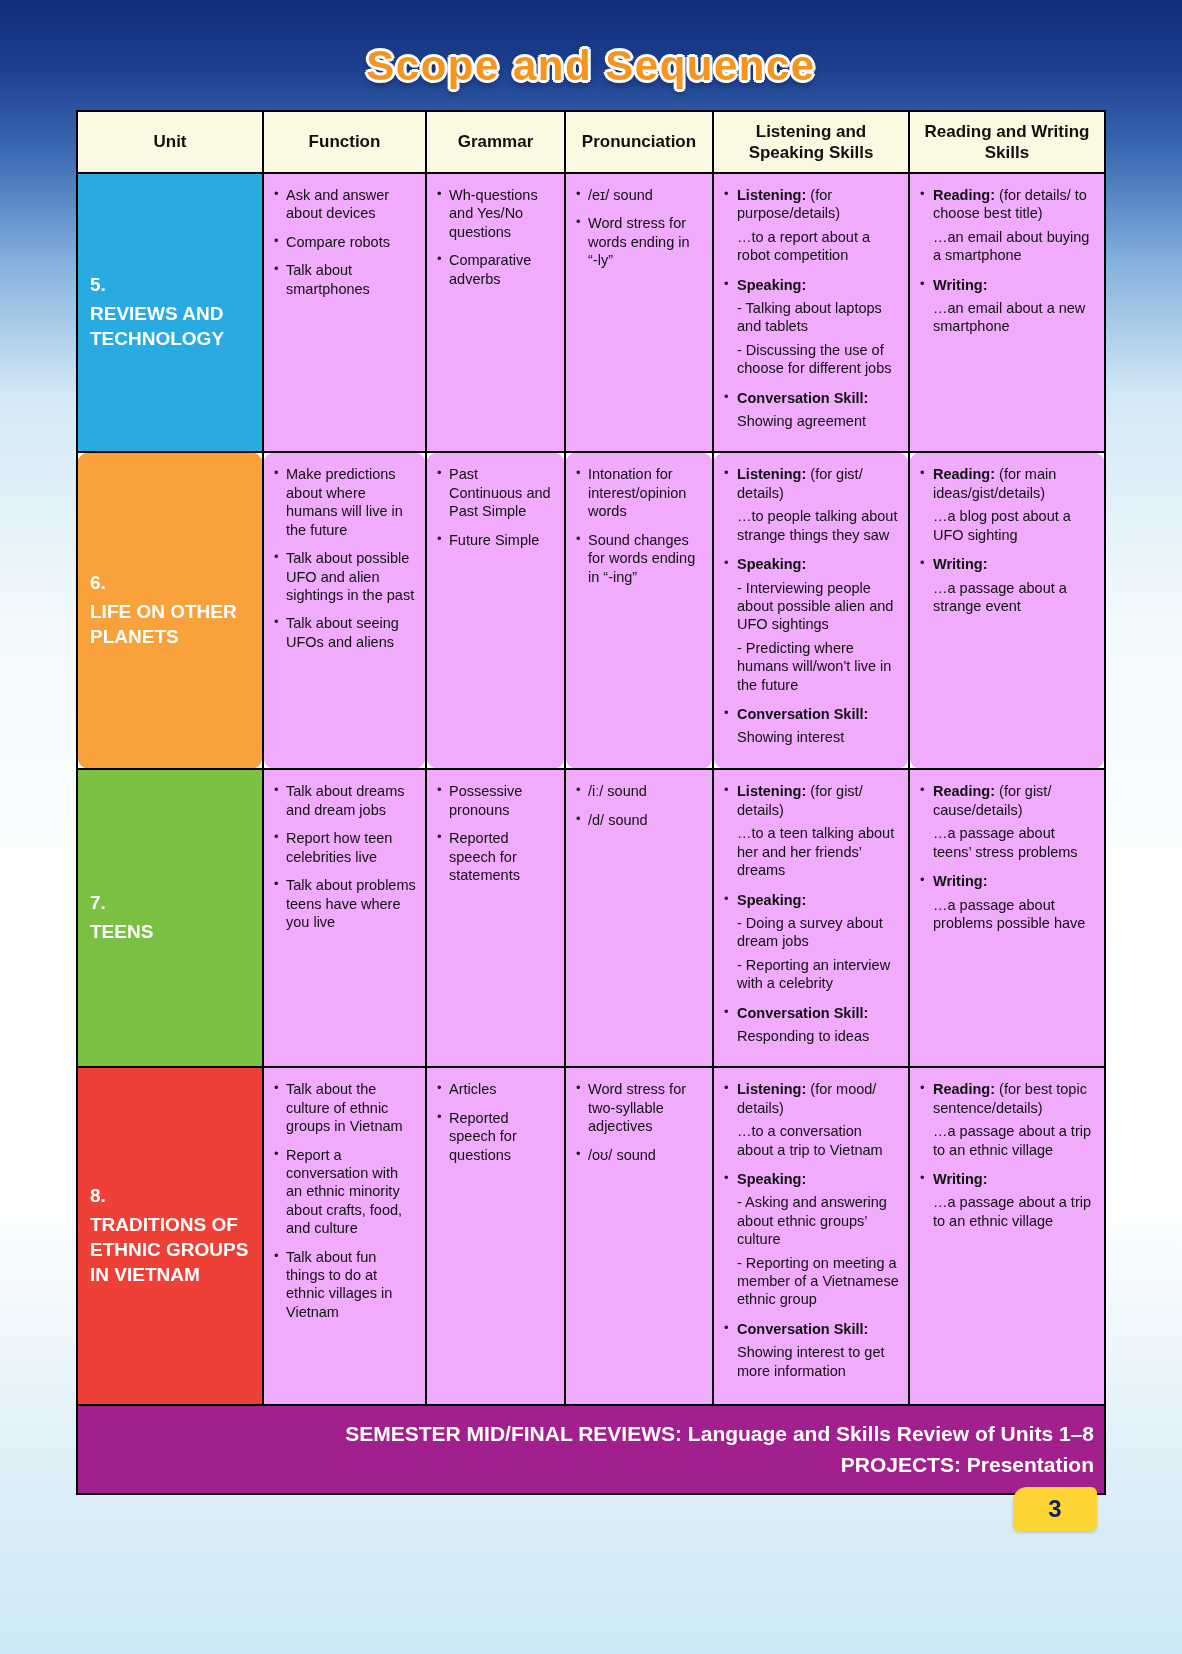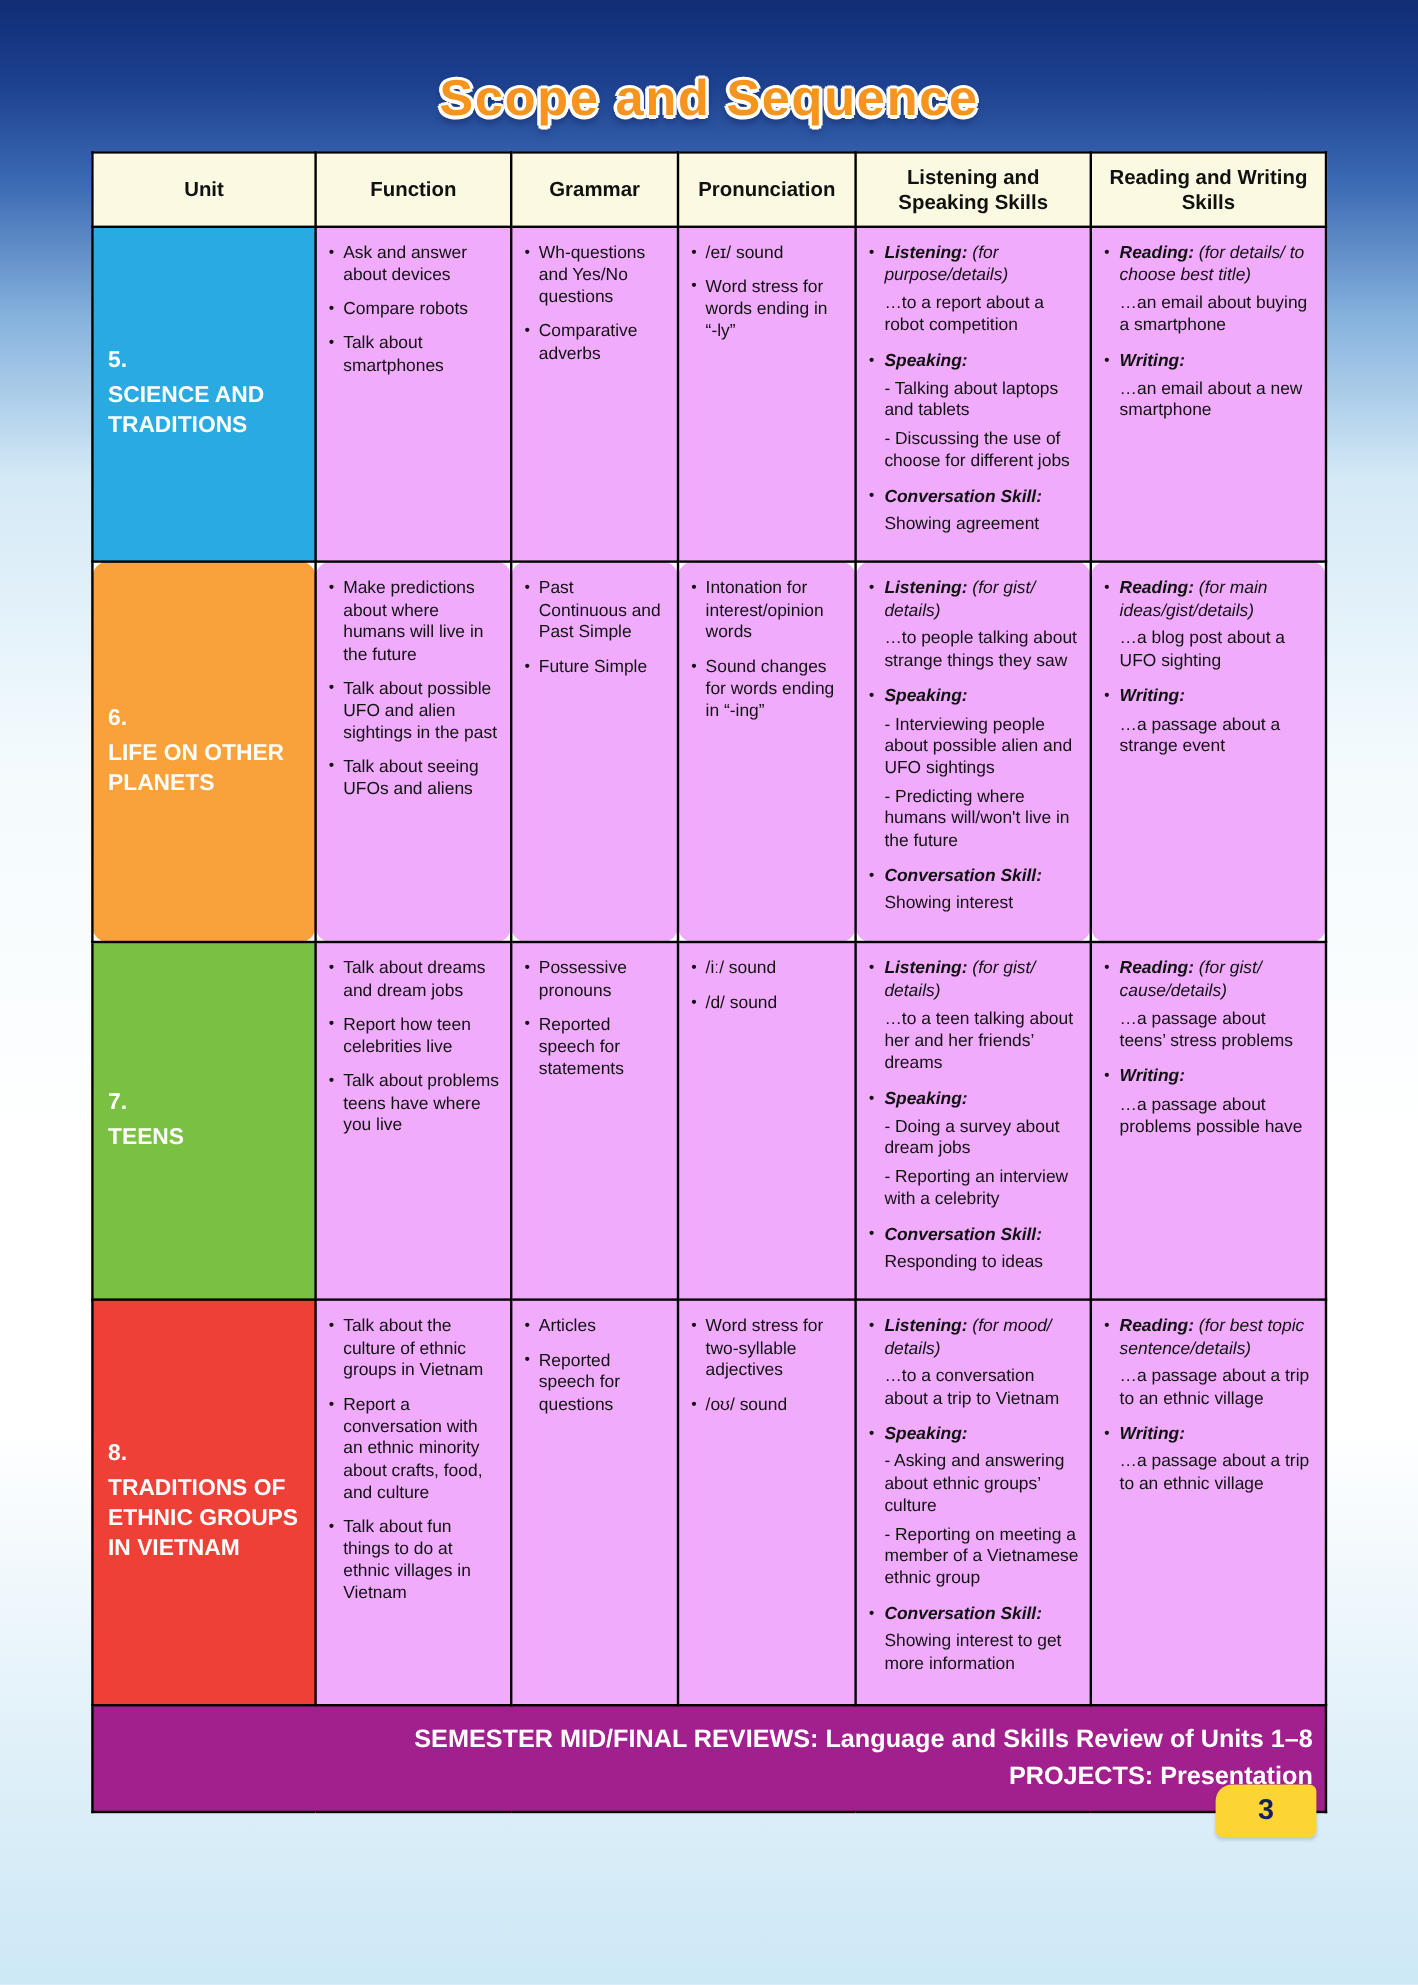--- a/index.html
+++ b/index.html
@@ -20,21 +20,20 @@
     padding-top: 42px;
     margin-bottom: 20px;
     font-size: 42px;
     font-weight: bold;
     letter-spacing: 1.5px;
     color: #f7941d;
     text-shadow:
       -2px -2px 0 #fff, 2px -2px 0 #fff, -2px 2px 0 #fff, 2px 2px 0 #fff,
       0 -3px 0 #fff, 0 3px 0 #fff, -3px 0 0 #fff, 3px 0 0 #fff,
       0 5px 7px rgba(5,15,60,.55);
-    margin-top: 16px;
   }
   table.sas-table {
     width: 1028px;
     margin: 0 auto;
     border-collapse: collapse;
     table-layout: fixed;
     background: #fff;
   }
   .sas-table th, .sas-table td {
     border: 2px solid #000;
@@ -74,21 +73,20 @@
     content: "•";
     position: absolute;
     left: 0;
     top: 0;
     font-size: 13px;
   }
   .skill-block { margin-bottom: 11px; }
   .skill-head {
     position: relative;
     padding-left: 13px;
-    font-style: italic;
   }
   .skill-head::before {
     content: "•";
     position: absolute;
     left: 0;
     top: 0;
     font-size: 13px;
   }
   .skill-head b { font-weight: bold; }
   .skill-line {
@@ -150,21 +148,21 @@
         <th>Grammar</th>
         <th>Pronunciation</th>
         <th>Listening and Speaking Skills</th>
         <th>Reading and Writing Skills</th>
       </tr>
     </thead>
     <tbody>
         <tr class="row-0">
           <td class="unit-cell" style="background: rgb(41, 171, 226);">
             <div class="unit-number">5.</div>
-            <div class="unit-name">SCIENCE AND TRADITIONS</div>
+            <div class="unit-name">REVIEWS AND TECHNOLOGY</div>
           </td>
           <td class="list-cell">
             <ul class="bullets">
               <li>Ask and answer about devices</li>
               <li>Compare robots</li>
               <li>Talk about smartphones</li>
             </ul>
           </td>
           <td class="list-cell">
             <ul class="bullets">

